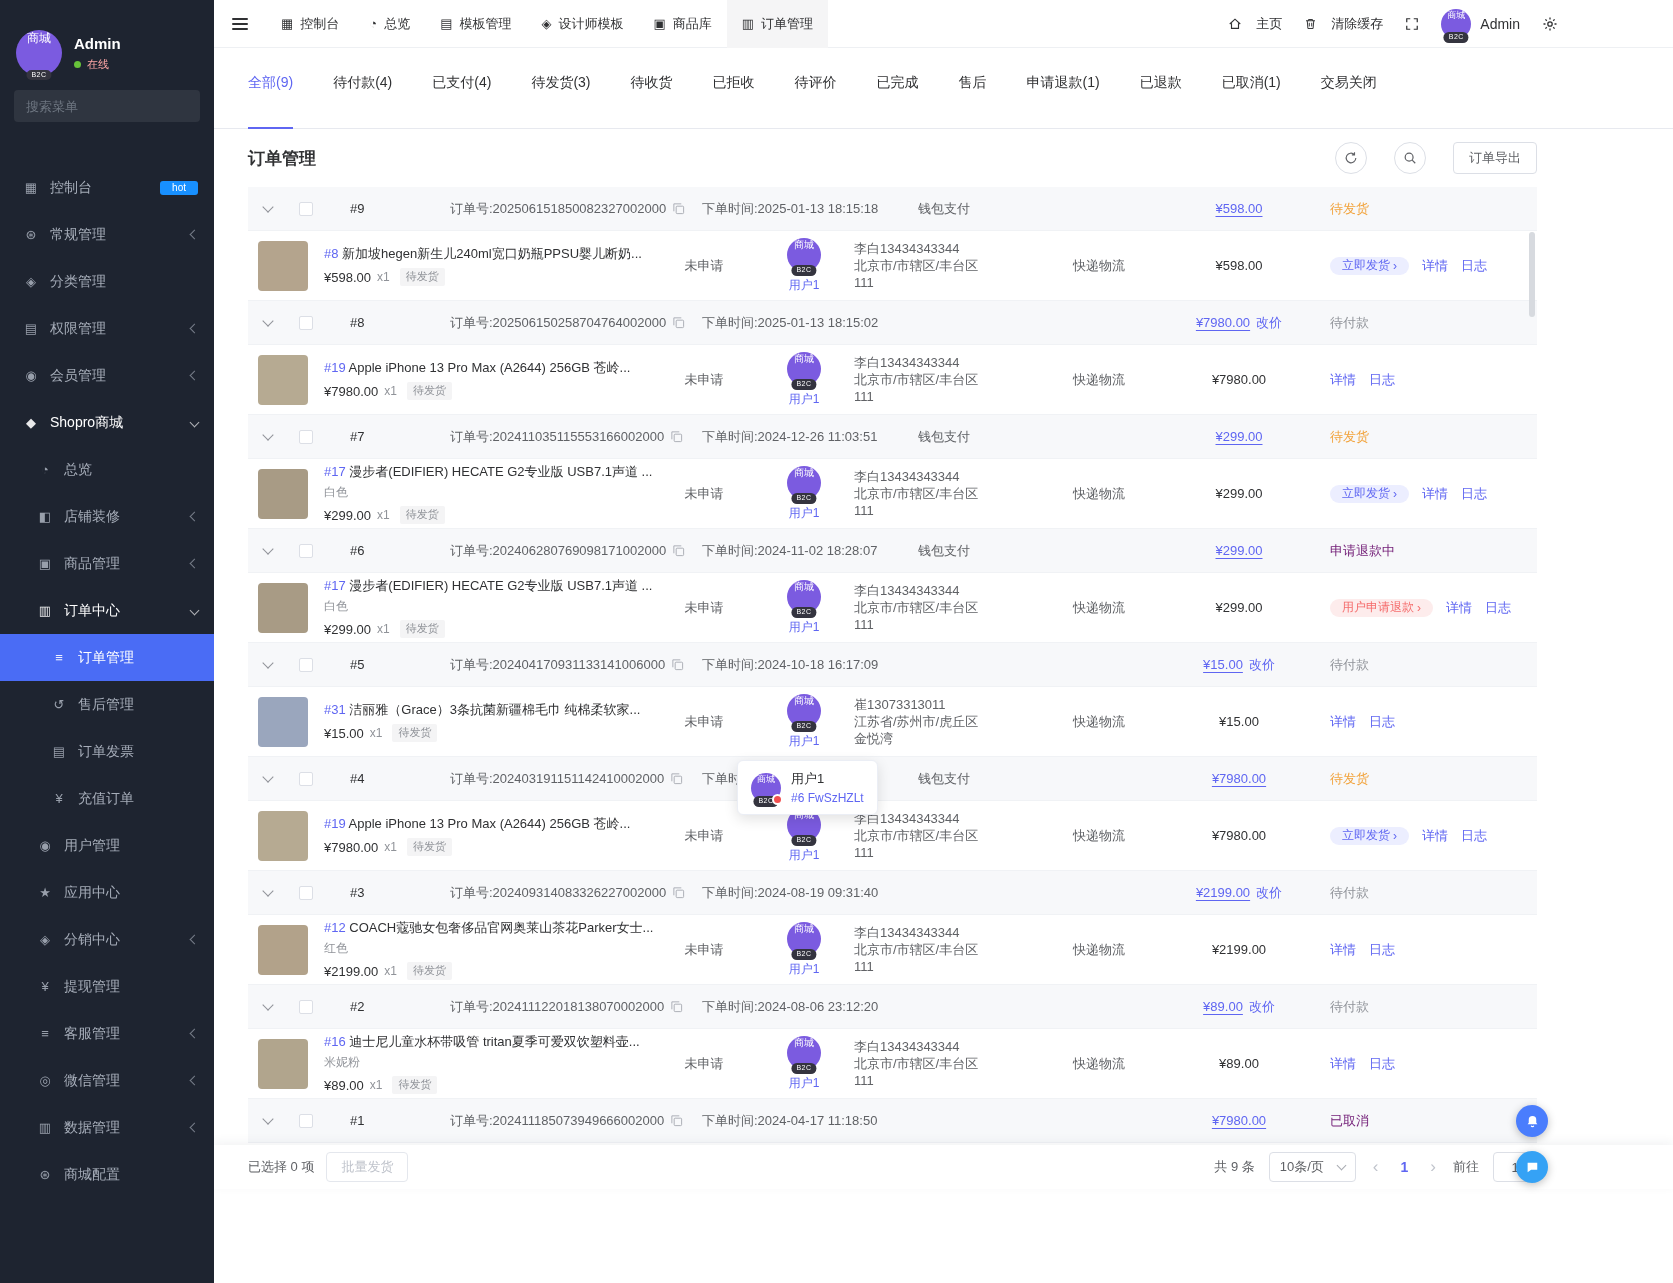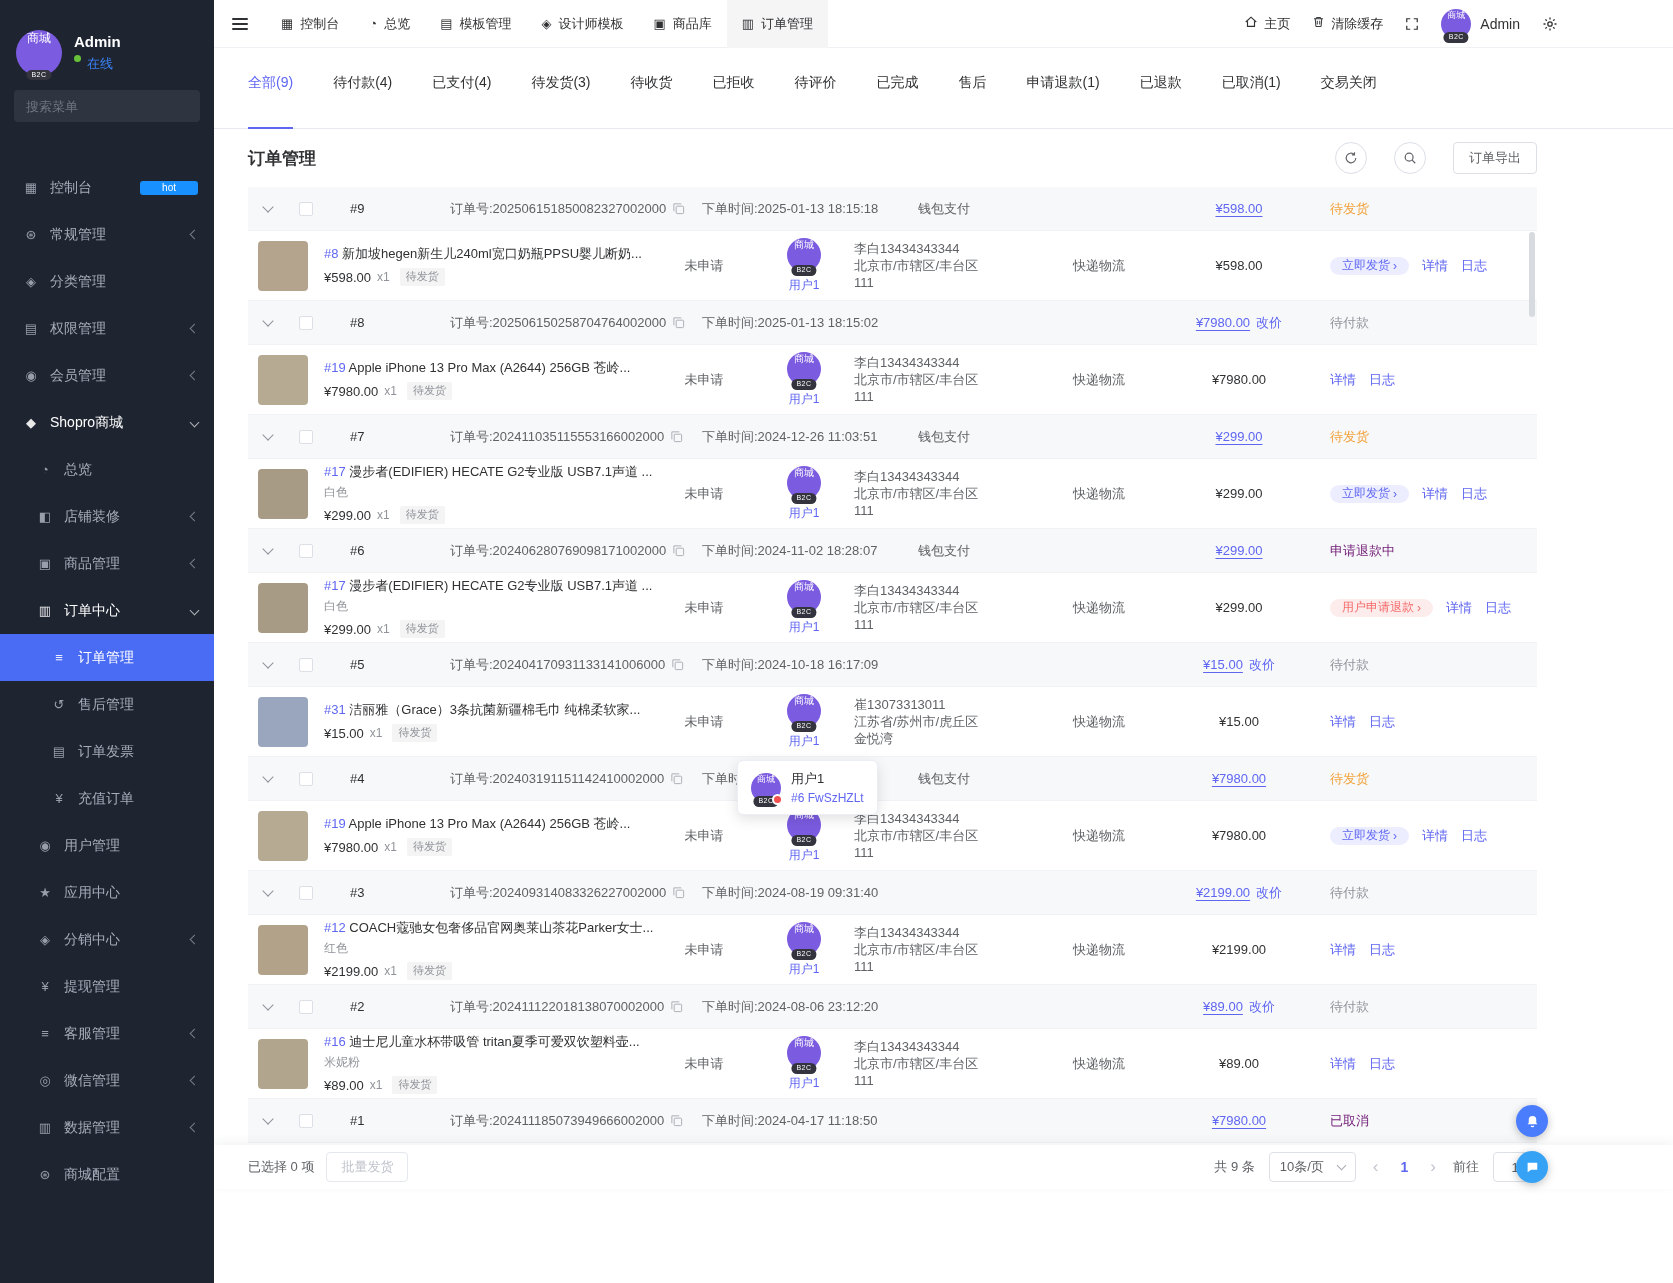--- a/index.html
+++ b/index.html
@@ -11,50 +11,50 @@
   .sidebar{position:absolute;left:0;top:0;bottom:0;width:214px;background:#1e2430;overflow:hidden;z-index:20}
   .side-user{display:flex;align-items:center;gap:12px;padding:30px 16px 0}
   .avatar{position:relative;border-radius:50%;background:#7b5be0;color:#fff;display:inline-flex;align-items:flex-start;justify-content:center;flex:none}
   .avatar-lg{width:46px;height:46px;font-size:12px}
   .avatar-md{width:34px;height:34px;font-size:10px}
   .avatar-sm{width:30px;height:30px;font-size:9px}
   .b2c{position:absolute;bottom:-4px;left:50%;transform:translateX(-50%);background:#34343f;color:#fff;
     font-size:7px;line-height:1.2;padding:1px 5px;border-radius:7px;white-space:nowrap;letter-spacing:.5px}
   .red-dot{position:absolute;right:-2px;bottom:-2px;width:11px;height:11px;border-radius:50%;background:#f24f4f;border:2px solid #fff}
   .side-user-name{color:#fff;font-size:15px;font-weight:bold}
-  .side-user-status{display:flex;gap:6px;font-size:13px;color:#3b82f6;margin-top:5px}
+  .side-user-status{display:flex;align-items:center;gap:6px;font-size:11px;color:#fca5a5;margin-top:5px}
   .dot{width:7px;height:7px;border-radius:50%;background:#67c23a}
   .side-search{margin:14px 14px 0;height:32px;background:rgba(255,255,255,.08);border-radius:4px;
     display:flex;align-items:center;padding:0 12px;color:#6e7681}
   .side-search input{flex:1;background:transparent;border:none;outline:none;color:#cfd3dc;font-size:13px}
   .side-search input::placeholder{color:#6e7681}
   .menu{margin-top:42px}
   .menu-item{height:47px;display:flex;align-items:center;gap:10px;padding:0 16px 0 22px;color:#a6adb9;font-size:14px;cursor:pointer}
   .menu-item .mi{width:18px;text-align:center;font-size:13px;opacity:.9;flex:none}
   .menu-item.lvl1{padding-left:36px}
   .menu-item.lvl2{padding-left:50px}
   .menu-item.parent-open{color:#fff}
   .menu-item.active{background:#4a6cf5;color:#fff}
   .mi-label{white-space:nowrap;overflow:hidden;text-overflow:ellipsis}
   .arrow{margin-left:auto;width:7px;height:7px;border-right:1.5px solid currentColor;border-bottom:1.5px solid currentColor;opacity:.65;flex:none}
   .arrow.collapsed{transform:rotate(135deg)}
   .arrow.expanded{transform:rotate(45deg)}
-  .badge-hot{margin-left:auto;background:#1890ff;color:#fff;font-size:10px;border-radius:3px;padding:2px 22px;line-height:1}
+  .badge-hot{margin-left:auto;background:#1890ff;color:#fff;font-size:10px;border-radius:3px;padding:2px 12px;line-height:1}
 
   
   .navbar{position:absolute;left:214px;right:0;top:0;height:48px;background:#fff;display:flex;align-items:center;
     border-bottom:1px solid #eef0f3;z-index:15}
   .hamburger{padding:0 18px;cursor:pointer}
   .hamburger i{display:block;width:16px;height:2px;background:#303133;margin:3px 0;border-radius:1px}
   .nav-tabs{display:flex;height:48px}
   .nav-tab{display:flex;align-items:center;gap:7px;padding:0 15px;font-size:13px;color:#303133;cursor:pointer;white-space:nowrap}
   .nav-tab .nt-icon{font-size:13px}
   .nav-tab.active{background:#f5f5f6}
   .nav-right{margin-left:auto;display:flex;align-items:center;gap:22px;padding-right:115px}
-  .nav-link{display:flex;align-items:flex-start;gap:6px;font-size:13px;color:#303133;cursor:pointer;white-space:nowrap}
+  .nav-link{display:flex;align-items:center;gap:14px;font-size:13px;color:#303133;cursor:pointer;white-space:nowrap}
   .nav-icon{color:#303133;display:inline-flex}
   .nav-admin{display:flex;align-items:center;gap:9px;font-size:14px;cursor:pointer}
 
   
   .main{position:absolute;left:214px;top:48px;right:0;bottom:0;background:#fff}
   .status-tabs{display:flex;gap:40px;padding:26px 136px 0 34px;border-bottom:1px solid #e7e9ef}
   .status-tab{font-size:14px;color:#303133;padding-bottom:36px;position:relative;cursor:pointer;white-space:nowrap}
   .status-tab.active{color:#5f66f2}
   .status-tab.active::after{content:"";position:absolute;left:0;right:0;bottom:-1px;height:2px;background:#5f66f2}
   .toolbar{display:flex;align-items:center;height:58px;margin:0 136px 0 34px}

